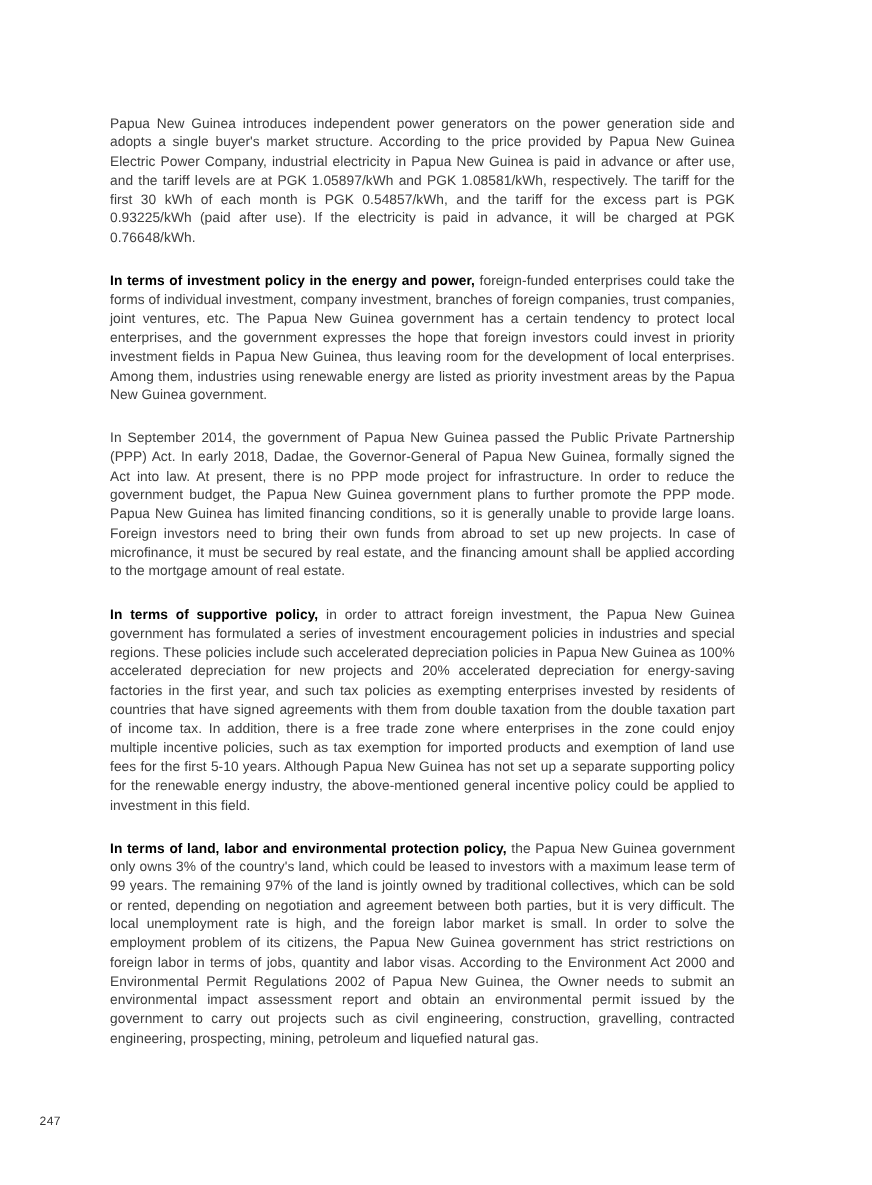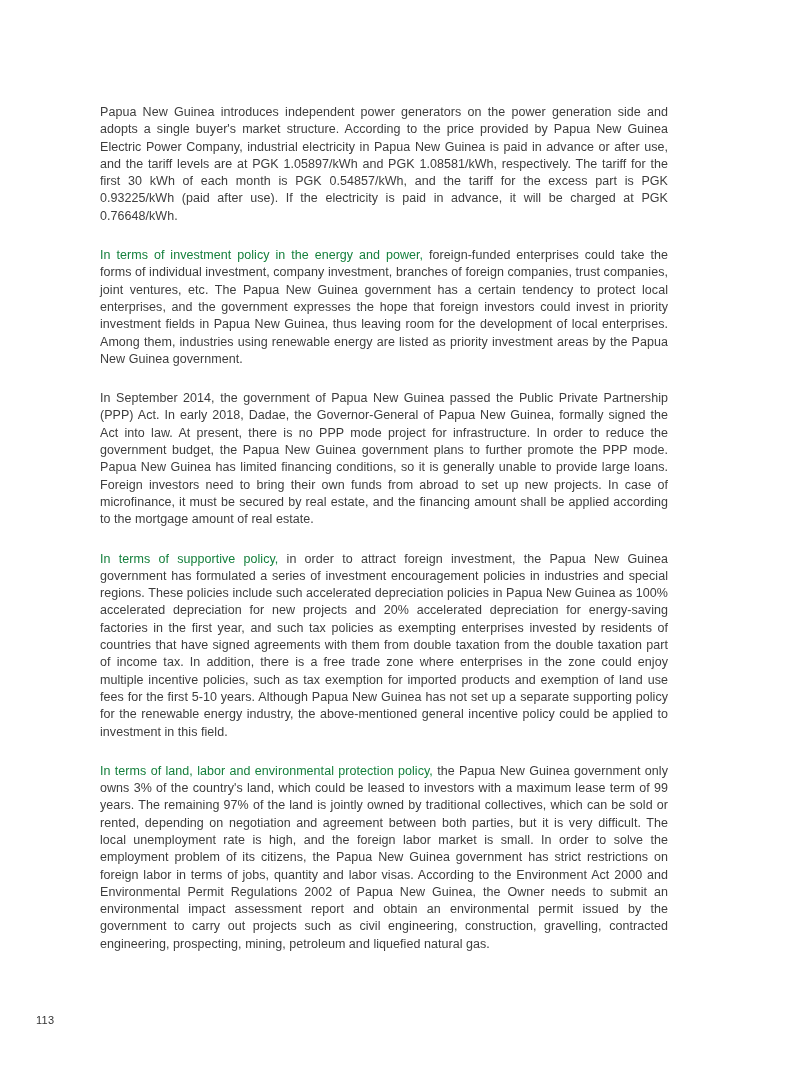--- a/index.html
+++ b/index.html
@@ -22,21 +22,21 @@
     width: 568px;
   }
   .content p {
     margin: 0 0 22px 0;
     font-size: 12.5px;
     line-height: 17.3px;
     color: #3d3d3d;
     text-align: justify;
     letter-spacing: 0.05px;
   }
-  .run-bold { font-weight: normal; color: #15803d; }
+  .run-bold { font-weight: bold; color: #000000; }
   .run-italic { }
   .pagenum {
     position: absolute;
     left: 36px;
     top: 1013px;
     font-size: 11px;
     line-height: 14px;
     color: #333333;
     letter-spacing: 0.3px;
   }
@@ -45,14 +45,14 @@
 <body>
 
 <div class="page">
   <div class="content" id="paragraphs-container">
       <p><span class="run-normal">Papua New Guinea introduces independent power generators on the power generation side and adopts a single buyer's market structure. According to the price provided by Papua New Guinea Electric Power Company, industrial electricity in Papua New Guinea is paid in advance or after use, and the tariff levels are at PGK 1.05897/kWh and PGK 1.08581/kWh, respectively. The tariff for the first 30 kWh of each month is PGK 0.54857/kWh, and the tariff for the excess part is PGK 0.93225/kWh (paid after use). If the electricity is paid in advance, it will be charged at PGK 0.76648/kWh.</span></p>
       <p><span class="run-bold">In terms of investment policy in the energy and power,</span><span class="run-normal"> foreign-funded enterprises could take the forms of individual investment, company investment, branches of foreign companies, trust companies, joint ventures, etc. The Papua New Guinea government has a certain tendency to protect local enterprises, and the government expresses the hope that foreign investors could invest in priority investment fields in Papua New Guinea, thus leaving room for the development of local enterprises. Among them, industries using renewable energy are listed as priority investment areas by the Papua New Guinea government.</span></p>
       <p><span class="run-normal">In September 2014, the government of Papua New Guinea passed the Public Private Partnership (PPP) Act. In early 2018, Dadae, the Governor-General of Papua New Guinea, formally signed the Act into law. At present, there is no PPP mode project for infrastructure. In order to reduce the government budget, the Papua New Guinea government plans to further promote the PPP mode. Papua New Guinea has limited financing conditions, so it is generally unable to provide large loans. Foreign investors need to bring their own funds from abroad to set up new projects. In case of microfinance, it must be secured by real estate, and the financing amount shall be applied according to the mortgage amount of real estate.</span></p>
       <p><span class="run-bold">In terms of supportive policy,</span><span class="run-normal"> in order to attract foreign investment, the Papua New Guinea government has formulated a series of investment encouragement policies in industries and special regions. These policies include such accelerated depreciation policies in Papua New Guinea as 100% accelerated depreciation for new projects and 20% accelerated depreciation for energy-saving factories in the first year, and such tax policies as exempting enterprises invested by residents of countries that have signed agreements with them from double taxation from the double taxation part of income tax. In addition, there is a free trade zone where enterprises in the zone could enjoy multiple incentive policies, such as tax exemption for imported products and exemption of land use fees for the first 5-10 years. Although Papua New Guinea has not set up a separate supporting policy for the renewable energy industry, the above-mentioned general incentive policy could be applied to investment in this field.</span></p>
       <p><span class="run-bold">In terms of land, labor and environmental protection policy,</span><span class="run-normal"> the Papua New Guinea government only owns 3% of the country's land, which could be leased to investors with a maximum lease term of 99 years. The remaining 97% of the land is jointly owned by traditional collectives, which can be sold or rented, depending on negotiation and agreement between both parties, but it is very difficult. The local unemployment rate is high, and the foreign labor market is small. In order to solve the employment problem of its citizens, the Papua New Guinea government has strict restrictions on foreign labor in terms of jobs, quantity and labor visas. According to the </span><span class="run-italic">Environment Act 2000</span><span class="run-normal"> and </span><span class="run-italic">Environmental Permit Regulations 2002</span><span class="run-normal"> of Papua New Guinea, the Owner needs to submit an environmental impact assessment report and obtain an environmental permit issued by the government to carry out projects such as civil engineering, construction, gravelling, contracted engineering, prospecting, mining, petroleum and liquefied natural gas.</span></p>
     </div>
-  <div class="pagenum">113</div>
+  <div class="pagenum">247</div>
 </div>
 
 </body></html>

